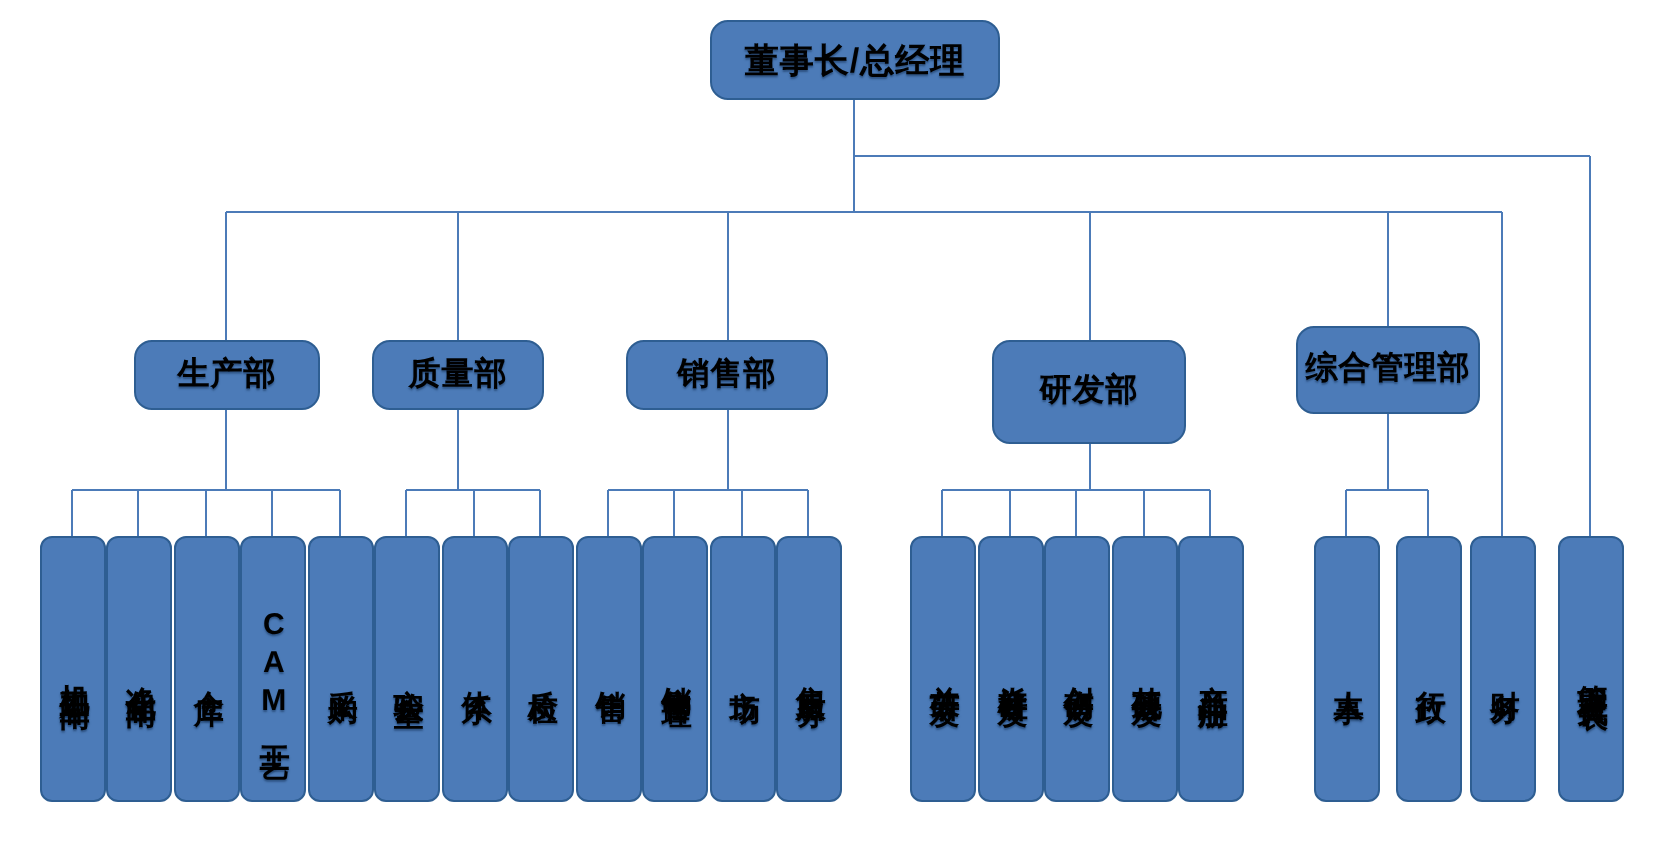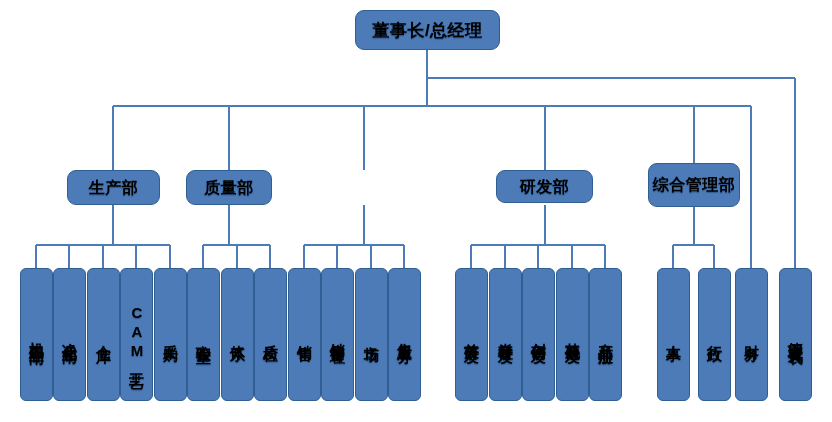--- a/index.html
+++ b/index.html
@@ -126,21 +126,24 @@
   <div class="node root" style="left:355px; top:10px; width:145px; height:40px;">
     <span class="lbl">董事长/总经理</span>
   </div>
 
   <div class="node dept" style="left:67px; top:170px; width:93px; height:35px;">
     <span class="lbl">生产部</span>
   </div>
   <div class="node dept" style="left:186px; top:170px; width:86px; height:35px;">
     <span class="lbl">质量部</span>
   </div>
-  <div class="node dept" style="left:496px; top:170px; width:97px; height:33px;">
+  <div class="node dept" style="left:313px; top:170px; width:101px; height:35px;">
+    <span class="lbl">销售部</span>
+  </div>
+  <div class="node dept" style="left:496px; top:170px; width:97px; height:52px;">
     <span class="lbl">研发部</span>
   </div>
   <div class="node dept" style="left:648px; top:163px; width:92px; height:44px; flex-direction:row;">
     <span class="lbl">综合管</span>
     <span class="lbl">理部</span>
   </div>
 
   <div class="node leaf" style="left:20px; top:268px; width:33px; height:133px;">
     <span class="lbl">机加工车间</span>
   </div>

